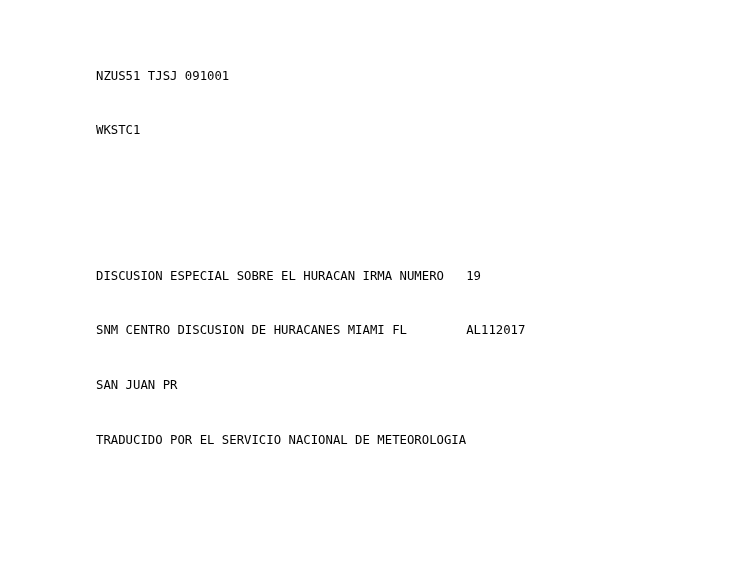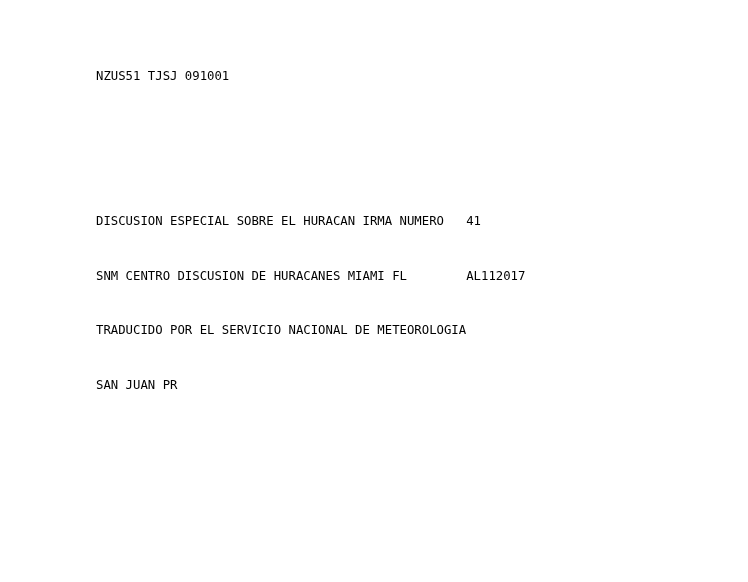--- a/index.html
+++ b/index.html
@@ -38,27 +38,28 @@
     white-space: pre-wrap;
   }
 </style>
 </head>
 <body>
 
 <div class="page">
   <div class="doc">
 
     <div class="block hdr-line">NZUS51 TJSJ 091001</div>
+    <div class="block hdr-line">WKSTC1</div>
 
     <div class="spacer"></div>
 
-    <div class="block hdr-line">DISCUSION ESPECIAL SOBRE EL HURACAN IRMA NUMERO   41</div>
+    <div class="block hdr-line">DISCUSION ESPECIAL SOBRE EL HURACAN IRMA NUMERO   19</div>
     <div class="block hdr-line">SNM CENTRO DISCUSION DE HURACANES MIAMI FL        AL112017</div>
+    <div class="block hdr-line">SAN JUAN PR</div>
     <div class="block hdr-line">TRADUCIDO POR EL SERVICIO NACIONAL DE METEOROLOGIA</div>
-    <div class="block hdr-line">SAN JUAN PR</div>
 
     <div class="spacer"></div>
 
     
 
     
 
     
 
   </div>

